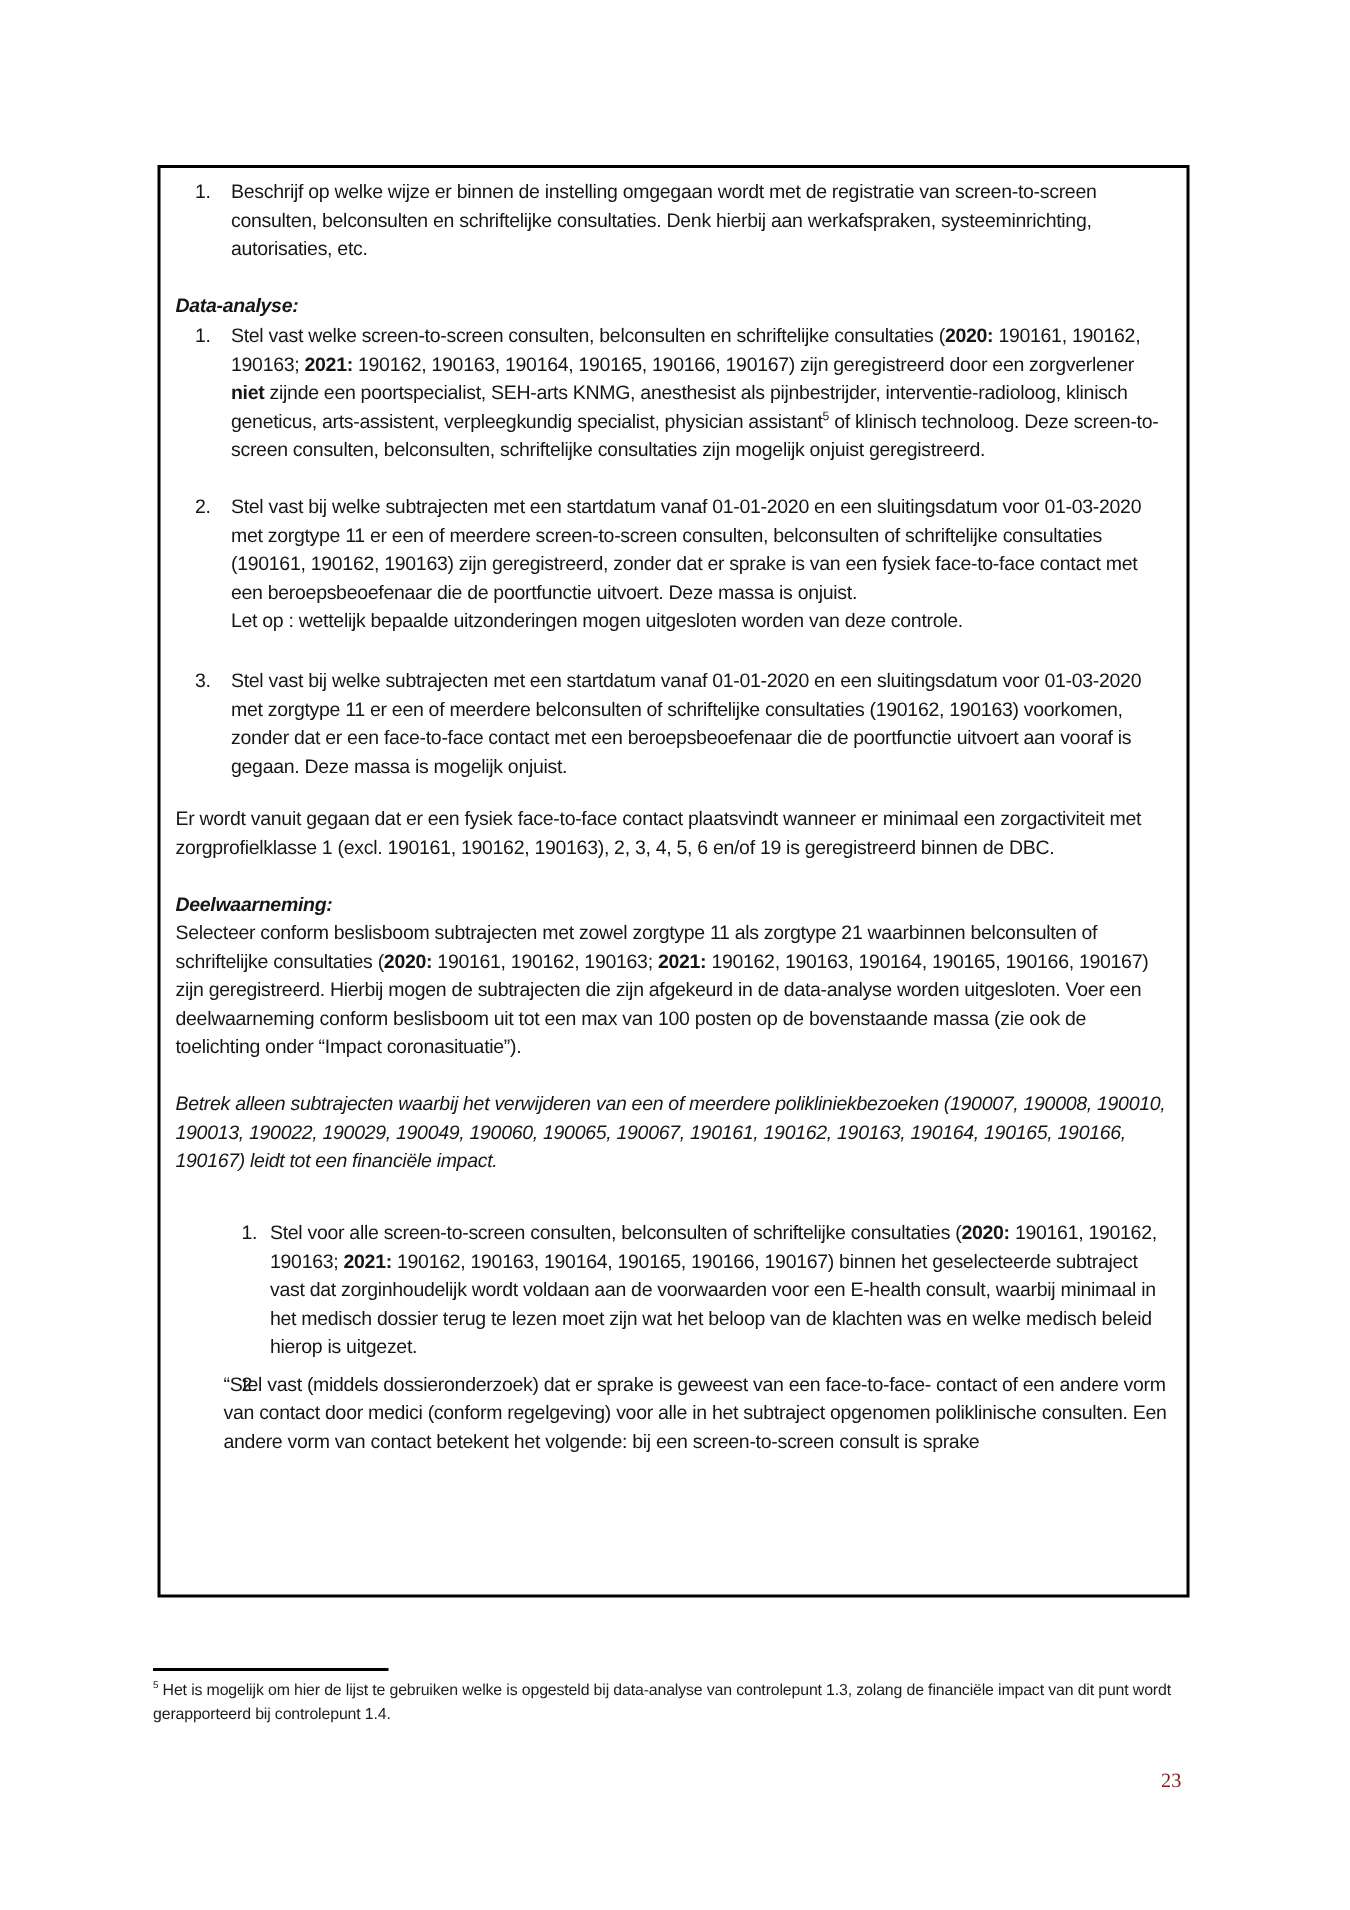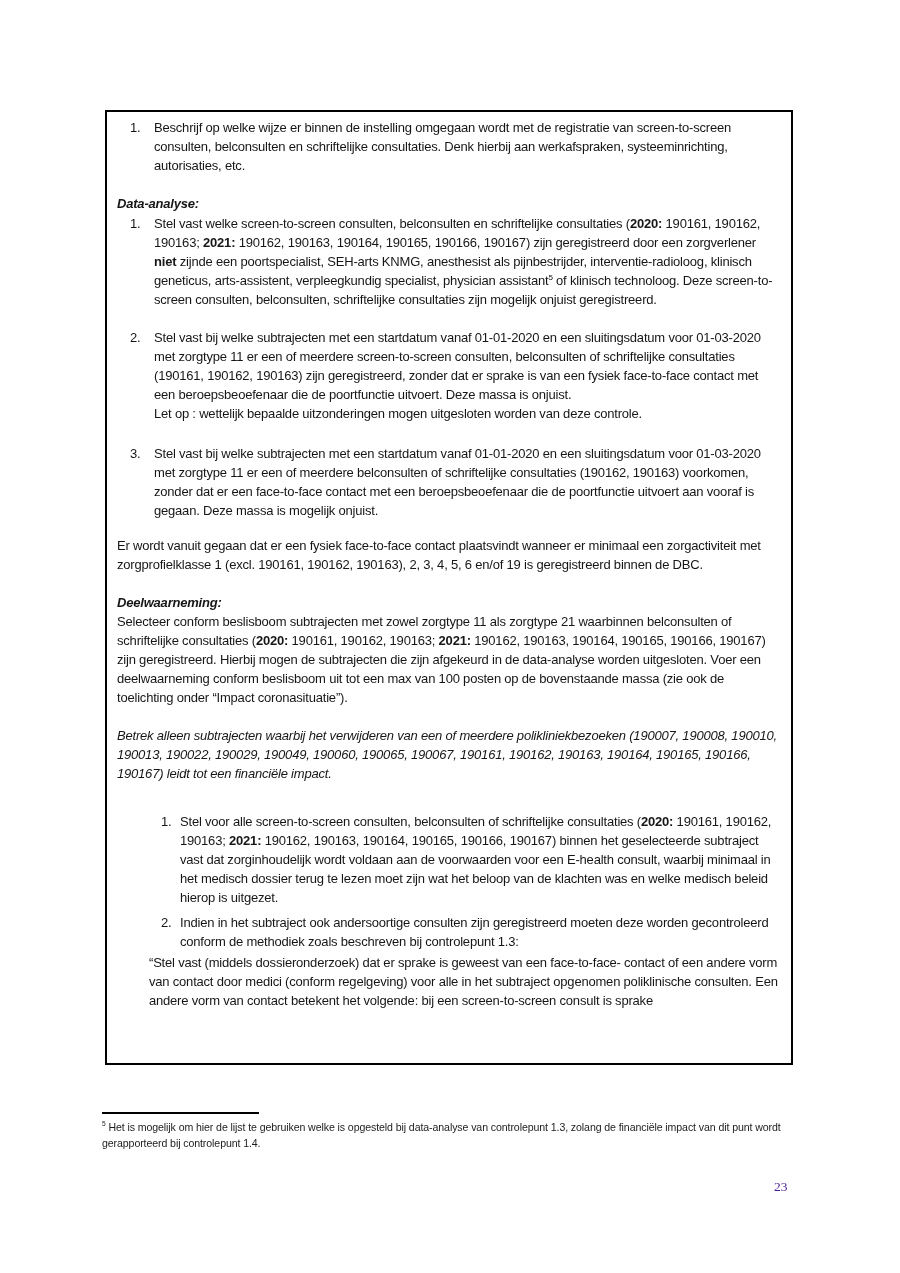--- a/index.html
+++ b/index.html
@@ -33,21 +33,21 @@
   .mt29{font-style:italic;}
   .footnote-rule{
     position:absolute;left:102px;top:1112px;width:157px;height:2px;background:#000;
   }
   .footnote{
     position:absolute;left:102px;top:1120px;width:692px;
     font-size:10.6px;line-height:15.5px;letter-spacing:-0.1px;color:#1c1c1c;
   }
   .page-number{
     position:absolute;left:774px;top:1179px;
-    font-family:"Liberation Serif",serif;font-size:13.5px;color:#4c1d95;
+    font-family:"Liberation Serif",serif;font-size:13.5px;color:#7f1d1d;
   }
 </style>
 </head>
 <body>
 
 <div class="page">
 
   <div class="content-box">
 
     <div class="list1">
@@ -81,21 +81,20 @@
 
     <div class="para mt29">Betrek alleen subtrajecten waarbij het verwijderen van een of meerdere polikliniekbezoeken (190007, 190008, 190010, 190013, 190022, 190029, 190049, 190060, 190065, 190067, 190161, 190162, 190163, 190164, 190165, 190166, 190167) leidt tot een financiële impact.</div>
 
     <div class="list2">
       <div class="li first">
         <span class="num">1.</span>
         <span><span>Stel voor alle screen-to-screen consulten, belconsulten of schriftelijke consultaties (</span><span class="b">2020:</span><span> 190161, 190162, 190163; </span><span class="b">2021:</span><span> 190162, 190163, 190164, 190165, 190166, 190167) binnen het geselecteerde subtraject vast dat zorginhoudelijk wordt voldaan aan de voorwaarden voor een E-health consult, waarbij minimaal in het medisch dossier terug te lezen moet zijn wat het beloop van de klachten was en welke medisch beleid hierop is uitgezet.</span></span>
       </div>
       <div class="li">
         <span class="num">2.</span>
-        <span><span>Indien in het subtraject ook andersoortige consulten zijn geregistreerd moeten deze worden gecontroleerd conform de methodiek zoals beschreven bij controlepunt 1.3:</span></span>
       </div>
     </div>
 
     <div class="quote">“Stel vast (middels dossieronderzoek) dat er sprake is geweest van een face-to-face- contact of een andere vorm van contact door medici (conform regelgeving) voor alle in het subtraject opgenomen poliklinische consulten. Een andere vorm van contact betekent het volgende: bij een screen-to-screen consult is sprake</div>
 
   </div>
 
   <div class="footnote-rule"></div>
   <div class="footnote"><sup>5</sup><span> Het is mogelijk om hier de lijst te gebruiken welke is opgesteld bij data-analyse van controlepunt 1.3, zolang de financiële impact van dit punt wordt gerapporteerd bij controlepunt 1.4.</span></div>
 

